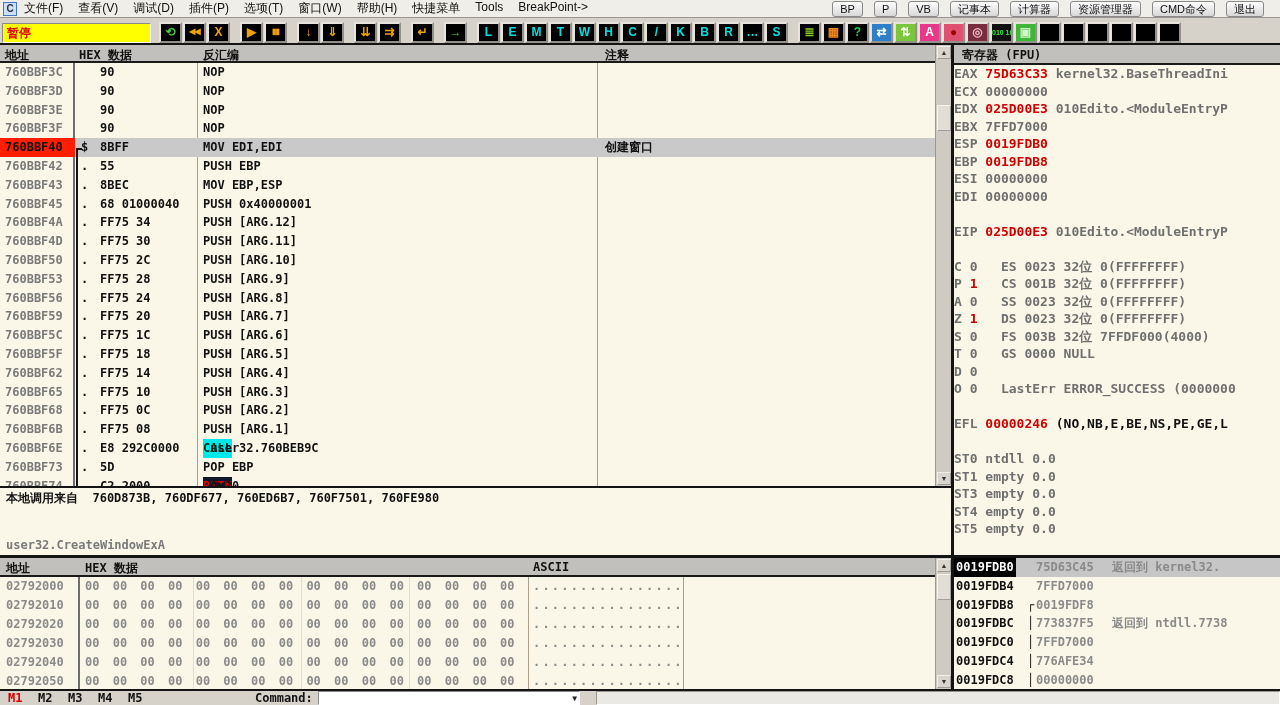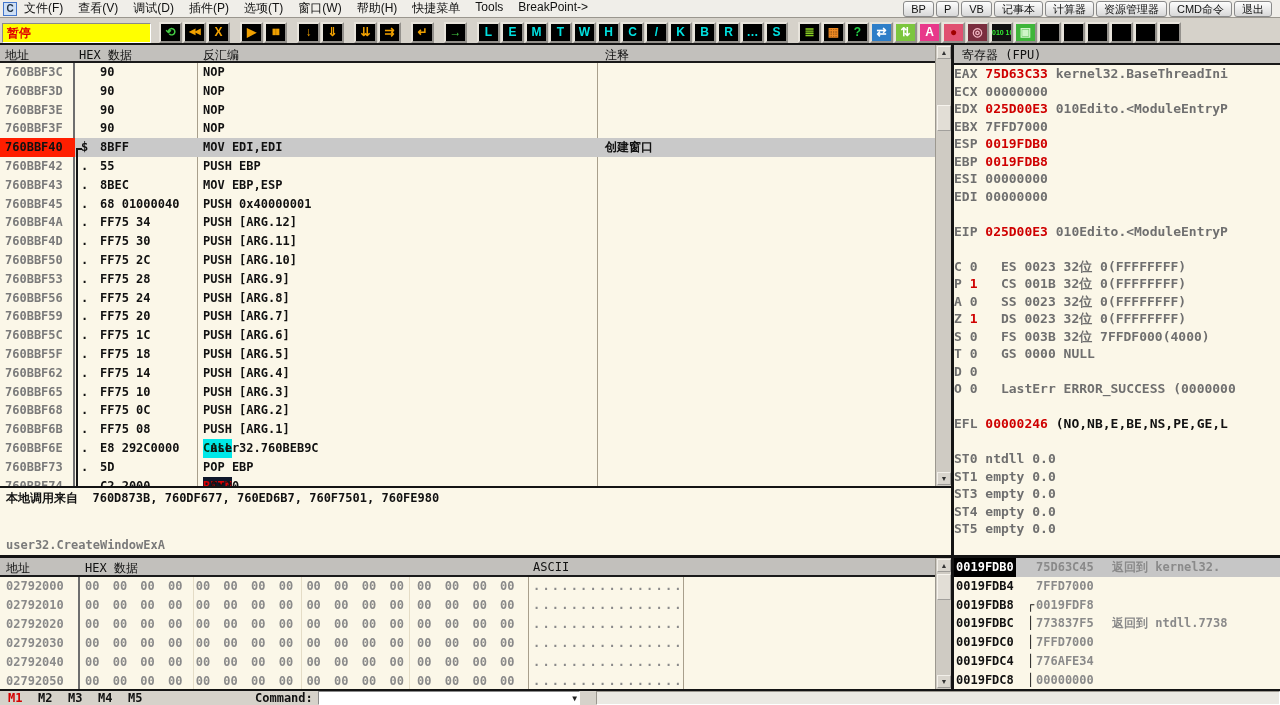--- a/index.html
+++ b/index.html
@@ -3,38 +3,38 @@
 <meta charset="utf-8">
 <style>
 *{margin:0;padding:0;box-sizing:border-box}
 html,body{width:1280px;height:705px;overflow:hidden}
 #root{position:relative;width:1280px;height:705px;background:#D6D2CA;font-family:"Liberation Sans",sans-serif;overflow:hidden}
 .mono{font-family:"DejaVu Sans Mono",monospace;font-weight:bold}
 
 #menubar{position:absolute;left:0;top:0;width:1280px;height:18px;background:#F0EEE9;border-bottom:1px solid #9A968E;display:flex;align-items:center;padding-left:3px;font-size:12px;color:#111;white-space:nowrap}
 #app-icon{display:inline-block;width:14px;height:14px;background:#CFE0F5;border:1px solid #4477CC;color:#234;font-weight:bold;font-size:10px;text-align:center;line-height:12px;margin-right:6px}
 .menu-item{padding:0 1px;margin-right:13px;cursor:default}
-#menu-right{margin-left:auto;display:flex;gap:2px;padding-right:8px}
+#menu-right{margin-left:auto;display:flex;gap:11px;padding-right:16px}
 .qbtn{font-size:11px;line-height:12px;padding:1px 7px;border:1px solid #8A8A8A;border-radius:3px;background:linear-gradient(#FDFDFD,#D8D8D8);color:#111;white-space:nowrap}
 
 #toolbar{position:absolute;left:0;top:19px;width:1280px;height:24px;background:#D6D2CA;display:flex;align-items:flex-end;padding-left:2px}
 #status-box{width:182px;height:20px;background:#FFFF00;border:1px solid #8A8A8A;border-right-color:#fff;border-bottom-color:#fff;color:#E00000;font-size:12px;line-height:18px;padding-left:4px;margin-right:8px}
 .tbtn{width:23px;height:21px;background:#000;border:2px outset #E8E4DC;color:#F0A000;font-size:12px;line-height:16px;text-align:center;font-weight:bold;margin-right:1px;overflow:hidden;white-space:nowrap}
 .tbtn.gap{margin-left:9px}
 .c-grn{color:#44CC44}.c-org{color:#F0A000}.c-cyn{color:#00E0E0}.c-lgrn{color:#88CC22}.c-org2{color:#EE8822}.c-hgrn{color:#22CC44}
 .sm{font-size:8px;letter-spacing:-1px}
 #toolbar-right{margin-left:auto;display:flex;padding-right:98px}
 .bg-blue{background:#2E7EC8;color:#fff}.bg-green{background:#7CC63E;color:#fff}.bg-pink{background:#E8388A;color:#fff}
 .bg-rose{background:#E05070;color:#A00000}.bg-dred{background:#7A2D3E;color:#F3B8C4}.bg-black{background:#101010;color:#33EE33;font-size:7px;line-height:17px}
 .bg-green2{background:#3FB53A;color:#CFF5C8}.bg-plain{background:#000}
 
 .hline,.vline{position:absolute;background:#141414}
 
 .pane{position:absolute;background:#FBF7E8;overflow:hidden}
-.phead{position:absolute;left:0;top:0;width:100%;height:18px;background:#C2C0BC;border-bottom:2px solid #1a1a1a;font-size:12px;font-weight:normal;color:#111}
+.phead{position:absolute;left:0;top:0;width:100%;height:18px;background:#C2C0BC;border-bottom:2px solid #1a1a1a;font-size:12px;font-weight:bold;color:#111}
 .phead span{position:absolute;top:2px}
 
 #disasm-pane{left:0;top:45px;width:951px;height:441px}
 #disasm-rows{position:absolute;left:0;top:18px;width:100%;height:533px;overflow:hidden}
 .colline{position:absolute;top:0;bottom:0;width:1px;background:#A89F8C;z-index:0}
 .colline.dark{width:2px;background:#6E6E6E}
 .drow{position:relative;height:18.8px;font-size:12px;line-height:18.8px;white-space:pre}
 .drow span{position:absolute;top:0;z-index:2}
 .drow .d-addr{left:5px;color:#7A7A7A}
 .drow .d-pre{left:81px;color:#111}

